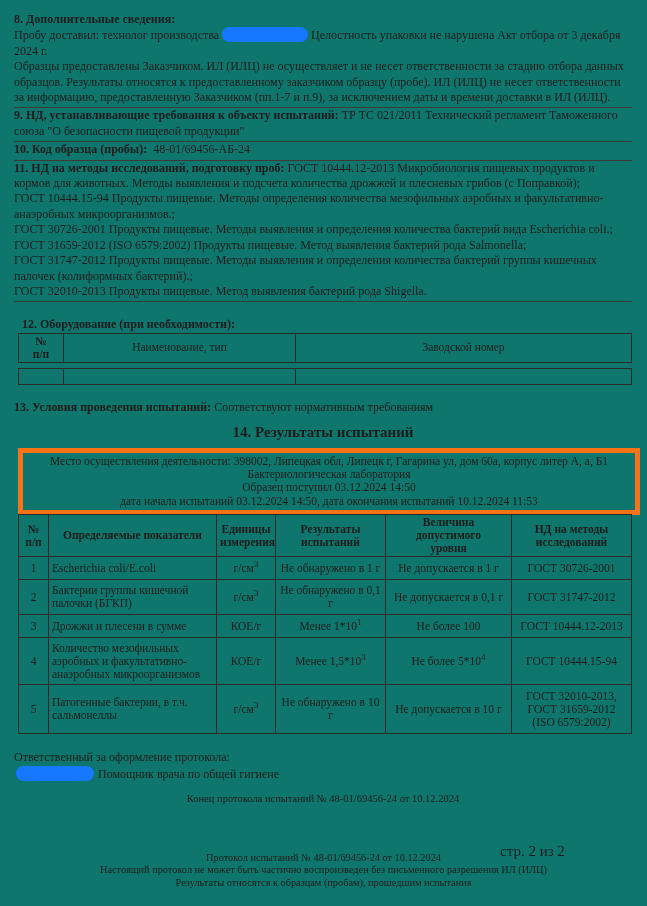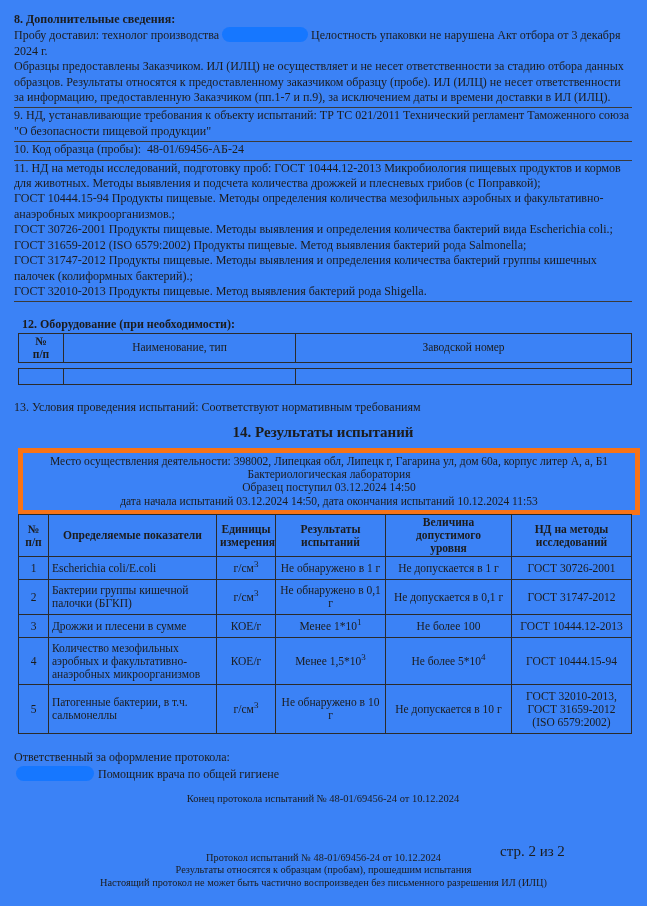--- a/index.html
+++ b/index.html
@@ -1,25 +1,25 @@
 <!DOCTYPE html>
 <html><head>
 <meta charset="utf-8">
 <style>
   html,body{margin:0;padding:0;background:#fff;}
   .page{
     position:relative;width:647px;height:906px;overflow:hidden;
-    background:#3b82f6;color:#1c1c1c;
+    background:#0f766e;color:#1c1c1c;
     font-family:"Liberation Serif", serif;font-size:12px;line-height:15.4px;
   }
   .content{padding:12px 15px 0 14px;}
   .sec{border-bottom:1px solid #3a3a3a;padding-bottom:2px;}
   .sec.noline{border-bottom:none;}
   b,.b{font-weight:bold;}
-  .h-inline{font-weight:normal;}
+  .h-inline{font-weight:bold;}
   .redact{
     display:inline-block;height:15px;border-radius:8px;background:#1677ff;
     vertical-align:-3px;margin:0 3px;
   }
   .redact.r1{width:86px;}
   .redact.r2{width:78px;margin-left:2px;margin-right:4px;}
   .sec12-head{font-weight:bold;padding-left:8px;margin-top:15px;}
   table{border-collapse:collapse;table-layout:fixed;width:614px;margin-left:4px;}
   td,th{border:1px solid #2b2b2b;padding:1px 3px;vertical-align:middle;
         font-size:11.5px;line-height:13px;}
@@ -203,16 +203,16 @@
       <div>
         <span class="redact r2"></span><span>Помощник врача по общей гигиене</span>
       </div>
       <div class="endline">Конец протокола испытаний № 48-01/69456-24 от 10.12.2024</div>
     </div>
   </div>
 
   <div class="pagenum">стр. 2 из 2</div>
   <div class="footer">
     <div>Протокол испытаний № 48-01/69456-24 от 10.12.2024</div>
+    <div>Настоящий протокол не может быть частично воспроизведен без письменного разрешения ИЛ (ИЛЦ)</div>
     <div>Результаты относятся к образцам (пробам), прошедшим испытания</div>
-    <div>Настоящий протокол не может быть частично воспроизведен без письменного разрешения ИЛ (ИЛЦ)</div>
   </div>
 </div>
 
 </body></html>

